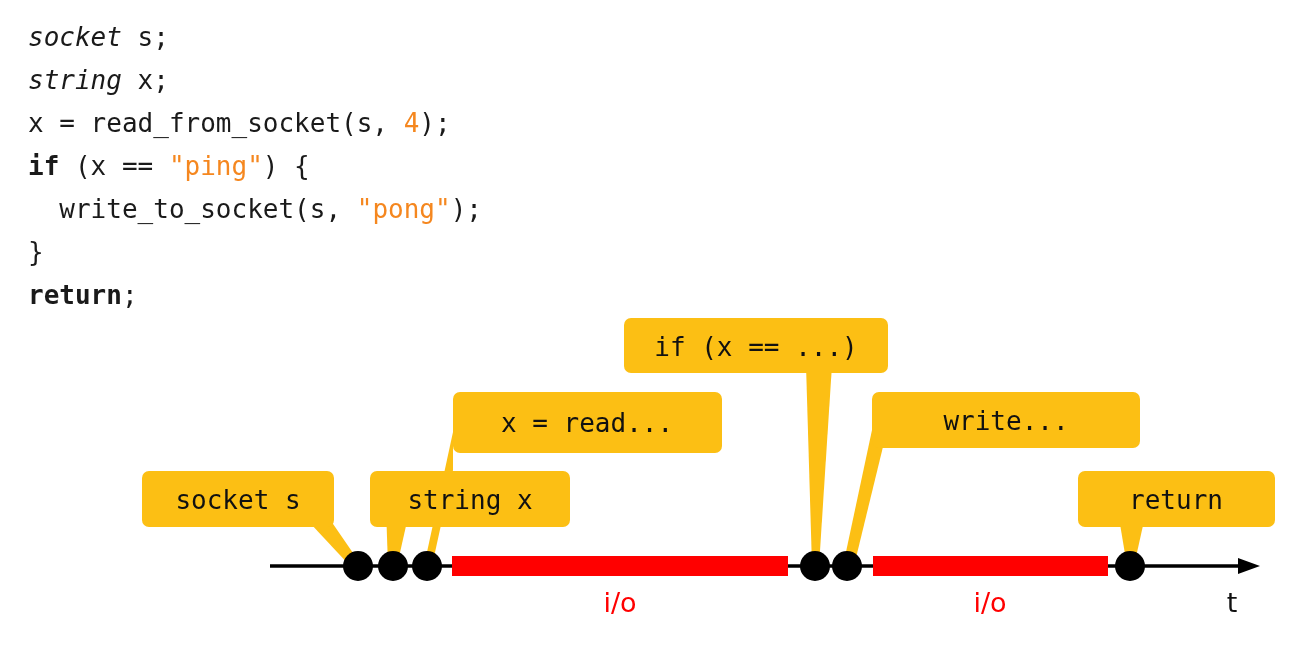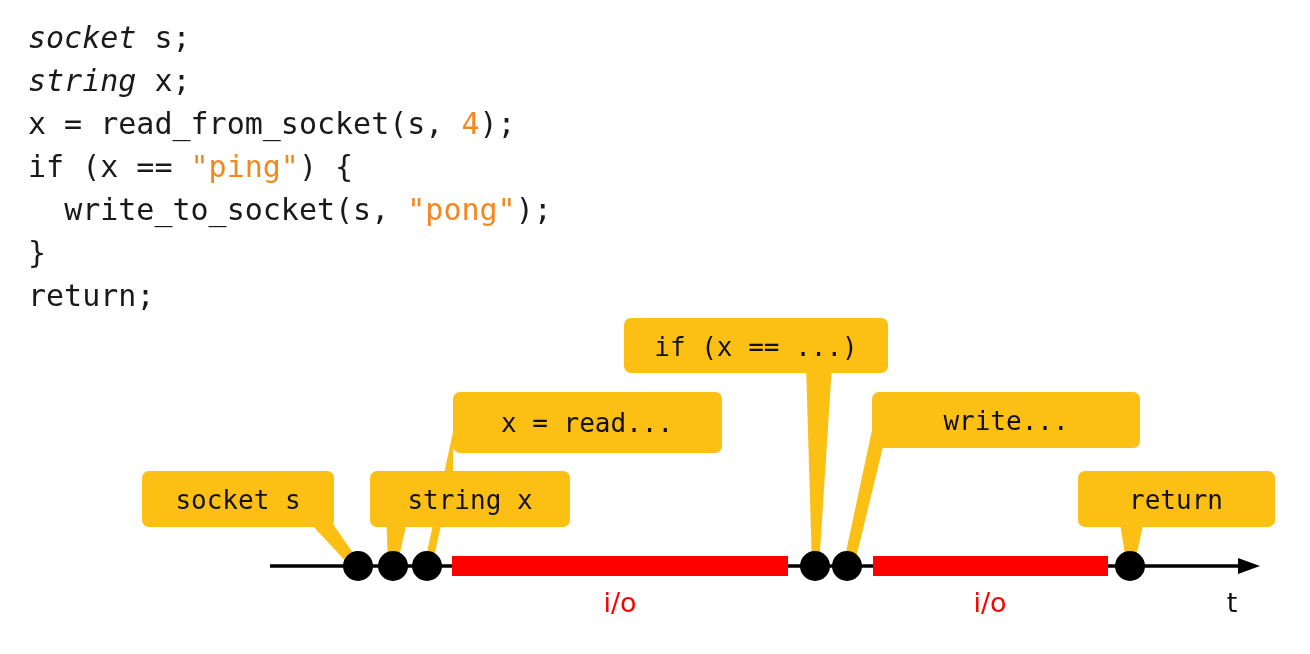--- a/index.html
+++ b/index.html
@@ -20,32 +20,32 @@
     width: 1310px;
     height: 654px;
   }
 
   
   #code-block {
     position: absolute;
     left: 28px;
     top: 16px;
     font-family: "DejaVu Sans Mono", monospace;
-    font-size: 30px;
+    font-size: 26px;
     line-height: 43px;
     color: #1a1a1a;
     white-space: pre;
     letter-spacing: 0px;
   }
   #code-block .code-line {
     white-space: pre;
     height: 43px;
   }
   .tok-type   { font-style: italic; }
-  .tok-kw     { font-weight: normal; }
+  .tok-kw     { font-weight: bold; }
   .tok-str    { color: #f5871f; }
   .tok-num    { color: #f5871f; }
   .tok-plain  { color: #1a1a1a; }
 
   
   #diagram {
     position: absolute;
     left: 0;
     top: 0;
     width: 1310px;

